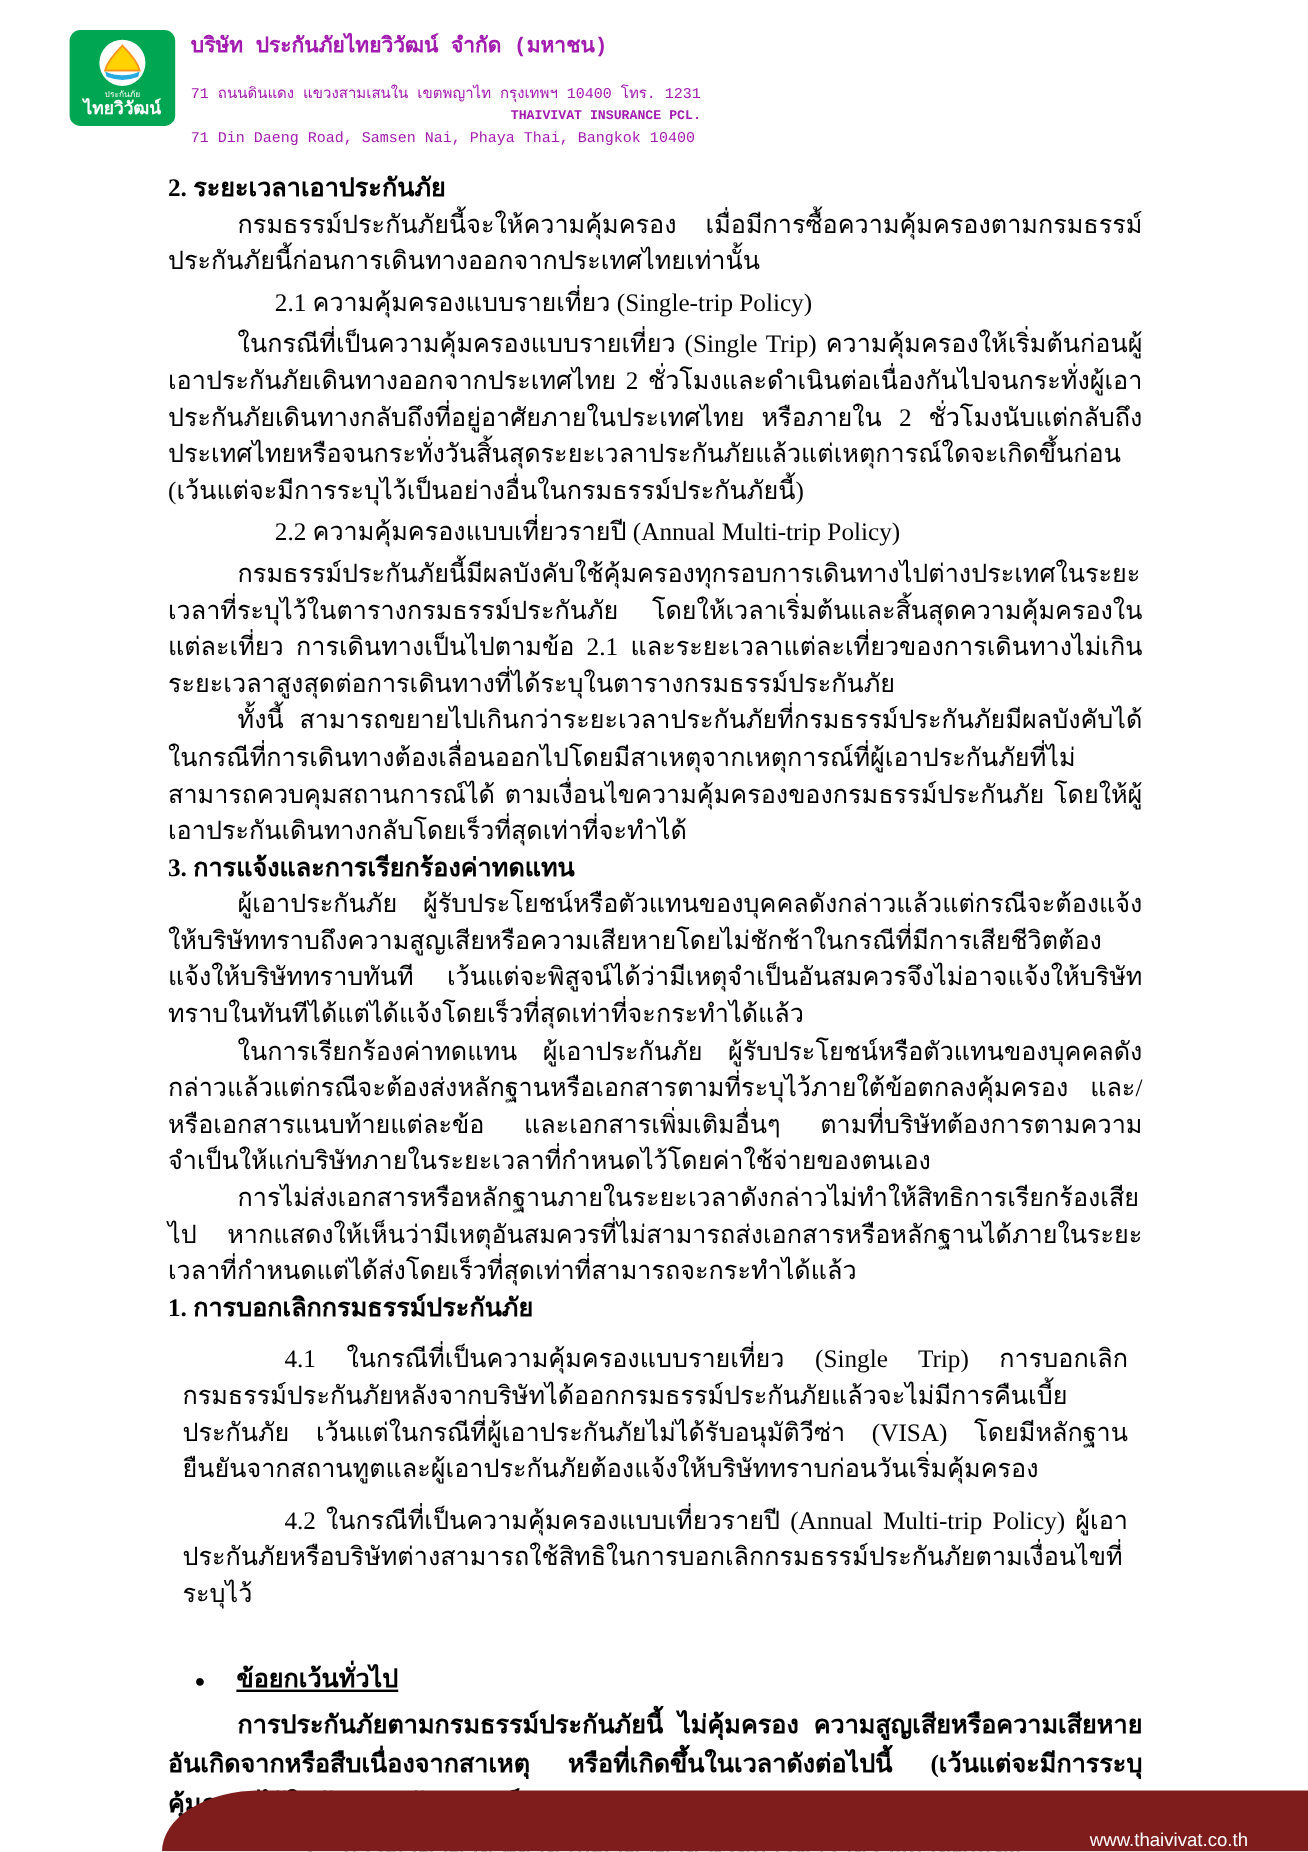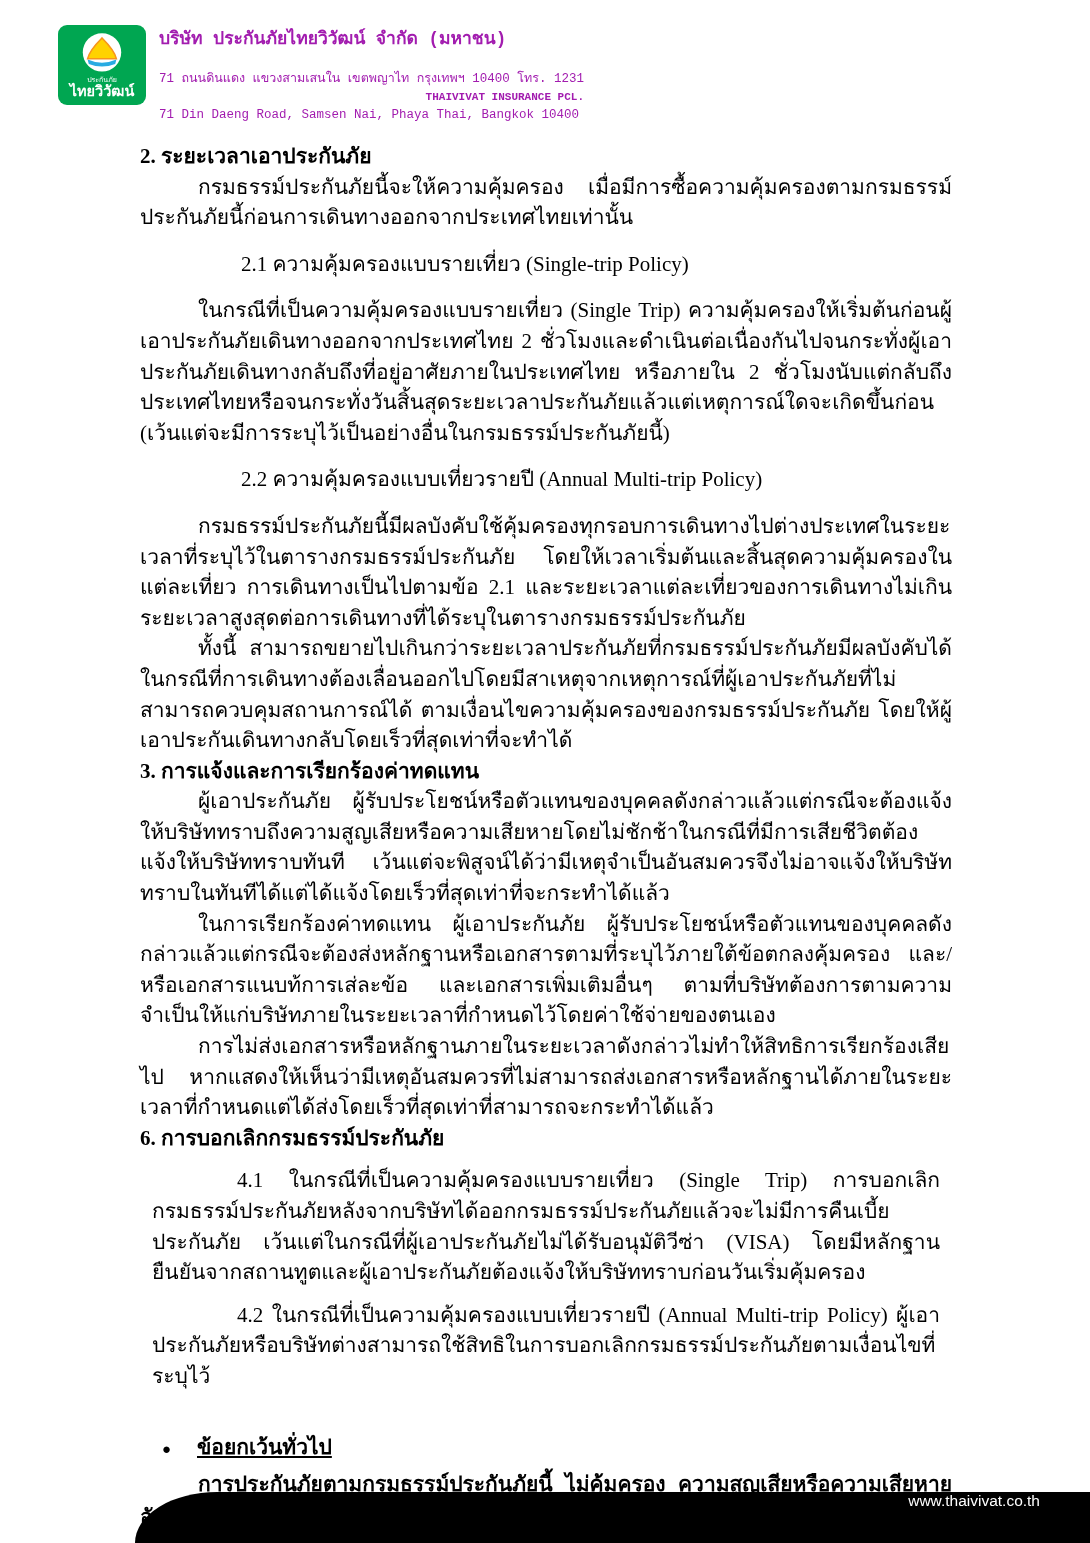--- a/index.html
+++ b/index.html
@@ -41,38 +41,38 @@
   .reg-no{font-size:12px;line-height:18px;}
 
   
   .doc-body{
     position:absolute;top:141px;left:140px;width:812px;
     font-size:21px;line-height:30.6px;text-align:justify;
   }
   .sec-heading{font-weight:bold;}
   .para{text-indent:58px;margin:0;}
   .para-sub{text-indent:85px;margin:12px;}
-  .sub-heading{text-indent:85px;margin:16px;}
+  .sub-heading{text-indent:85px;margin:4px;}
 
   .exclusions{margin-top:40px;}
   .excl-title-row{display:flex;align-items:baseline;}
   .excl-bullet{width:35px;padding-left:22px;font-size:15px;}
   .excl-heading{font-weight:bold;text-decoration:underline;}
   .excl-intro{font-weight:bold;text-indent:58px;margin:4px 0 6px 0;line-height:33px;}
   .excl-list{margin:0;padding:0;list-style:none;}
   .excl-item{display:flex;font-weight:bold;line-height:33.5px;margin-bottom:6px;}
   .excl-num{width:32px;flex:none;margin-left:113px;}
   .excl-text{flex:1;text-align:justify;}
 
   
   .footer-bar{
     position:absolute;left:135px;right:0;bottom:0;height:51px;
-    background:#000000;
+    background:#7f1d1d;
     border-top-left-radius:82px 51px;
-    display:flex;align-items:flex-start;justify-content:flex-end;
+    display:flex;align-items:flex-end;justify-content:flex-end;
   }
   .footer-url{
     font-family:"Liberation Sans","DejaVu Sans",sans-serif;
     color:#ffffff;font-size:15.5px;padding-right:50px;
   }
 </style>
 </head>
 <body>
 
 <div class="page">
@@ -100,24 +100,24 @@
     <div class="sec-heading">2. ระยะเวลาเอาประกันภัย</div>
     <p class="para">กรมธรรม์ประกันภัยนี้จะให้ความคุ้มครอง เมื่อมีการซื้อความคุ้มครองตามกรมธรรม์ประกันภัยนี้ก่อนการเดินทางออกจากประเทศไทยเท่านั้น</p>
     <p class="sub-heading">2.1 ความคุ้มครองแบบรายเที่ยว (Single-trip Policy)</p>
     <p class="para">ในกรณีที่เป็นความคุ้มครองแบบรายเที่ยว (Single Trip) ความคุ้มครองให้เริ่มต้นก่อนผู้เอาประกันภัยเดินทางออกจากประเทศไทย 2 ชั่วโมงและดำเนินต่อเนื่องกันไปจนกระทั่งผู้เอาประกันภัยเดินทางกลับถึงที่อยู่อาศัยภายในประเทศไทย หรือภายใน 2 ชั่วโมงนับแต่กลับถึงประเทศไทยหรือจนกระทั่งวันสิ้นสุดระยะเวลาประกันภัยแล้วแต่เหตุการณ์ใดจะเกิดขึ้นก่อน (เว้นแต่จะมีการระบุไว้เป็นอย่างอื่นในกรมธรรม์ประกันภัยนี้)</p>
     <p class="sub-heading">2.2 ความคุ้มครองแบบเที่ยวรายปี (Annual Multi-trip Policy)</p>
     <p class="para">กรมธรรม์ประกันภัยนี้มีผลบังคับใช้คุ้มครองทุกรอบการเดินทางไปต่างประเทศในระยะเวลาที่ระบุไว้ในตารางกรมธรรม์ประกันภัย โดยให้เวลาเริ่มต้นและสิ้นสุดความคุ้มครองในแต่ละเที่ยว การเดินทางเป็นไปตามข้อ 2.1 และระยะเวลาแต่ละเที่ยวของการเดินทางไม่เกินระยะเวลาสูงสุดต่อการเดินทางที่ได้ระบุในตารางกรมธรรม์ประกันภัย</p>
     <p class="para">ทั้งนี้ สามารถขยายไปเกินกว่าระยะเวลาประกันภัยที่กรมธรรม์ประกันภัยมีผลบังคับได้ ในกรณีที่การเดินทางต้องเลื่อนออกไปโดยมีสาเหตุจากเหตุการณ์ที่ผู้เอาประกันภัยที่ไม่สามารถควบคุมสถานการณ์ได้ ตามเงื่อนไขความคุ้มครองของกรมธรรม์ประกันภัย โดยให้ผู้เอาประกันเดินทางกลับโดยเร็วที่สุดเท่าที่จะทำได้</p>
 
     <div class="sec-heading">3. การแจ้งและการเรียกร้องค่าทดแทน</div>
     <p class="para">ผู้เอาประกันภัย ผู้รับประโยชน์หรือตัวแทนของบุคคลดังกล่าวแล้วแต่กรณีจะต้องแจ้งให้บริษัททราบถึงความสูญเสียหรือความเสียหายโดยไม่ชักช้าในกรณีที่มีการเสียชีวิตต้องแจ้งให้บริษัททราบทันที เว้นแต่จะพิสูจน์ได้ว่ามีเหตุจำเป็นอันสมควรจึงไม่อาจแจ้งให้บริษัททราบในทันทีได้แต่ได้แจ้งโดยเร็วที่สุดเท่าที่จะกระทำได้แล้ว</p>
-    <p class="para">ในการเรียกร้องค่าทดแทน ผู้เอาประกันภัย ผู้รับประโยชน์หรือตัวแทนของบุคคลดังกล่าวแล้วแต่กรณีจะต้องส่งหลักฐานหรือเอกสารตามที่ระบุไว้ภายใต้ข้อตกลงคุ้มครอง และ/หรือเอกสารแนบท้การเส่ละข้อ และเอกสารเพิ่มเติมอื่นๆ ตามที่บริษัทต้องการตามความจำเป็นให้แก่บริษัทภายในระยะเวลาที่กำหนดไว้โดยค่าใช้จ่ายของตนเอง</p>
+    <p class="para">ในการเรียกร้องค่าทดแทน ผู้เอาประกันภัย ผู้รับประโยชน์หรือตัวแทนของบุคคลดังกล่าวแล้วแต่กรณีจะต้องส่งหลักฐานหรือเอกสารตามที่ระบุไว้ภายใต้ข้อตกลงคุ้มครอง และ/หรือเอกสารแนบท้ายแต่ละข้อ และเอกสารเพิ่มเติมอื่นๆ ตามที่บริษัทต้องการตามความจำเป็นให้แก่บริษัทภายในระยะเวลาที่กำหนดไว้โดยค่าใช้จ่ายของตนเอง</p>
     <p class="para">การไม่ส่งเอกสารหรือหลักฐานภายในระยะเวลาดังกล่าวไม่ทำให้สิทธิการเรียกร้องเสียไป หากแสดงให้เห็นว่ามีเหตุอันสมควรที่ไม่สามารถส่งเอกสารหรือหลักฐานได้ภายในระยะเวลาที่กำหนดแต่ได้ส่งโดยเร็วที่สุดเท่าที่สามารถจะกระทำได้แล้ว</p>
 
-    <div class="sec-heading">6. การบอกเลิกกรมธรรม์ประกันภัย</div>
+    <div class="sec-heading">1. การบอกเลิกกรมธรรม์ประกันภัย</div>
     <p class="para-sub">4.1 ในกรณีที่เป็นความคุ้มครองแบบรายเที่ยว (Single Trip) การบอกเลิกกรมธรรม์ประกันภัยหลังจากบริษัทได้ออกกรมธรรม์ประกันภัยแล้วจะไม่มีการคืนเบี้ยประกันภัย เว้นแต่ในกรณีที่ผู้เอาประกันภัยไม่ได้รับอนุมัติวีซ่า (VISA) โดยมีหลักฐานยืนยันจากสถานทูตและผู้เอาประกันภัยต้องแจ้งให้บริษัททราบก่อนวันเริ่มคุ้มครอง</p>
     <p class="para-sub">4.2 ในกรณีที่เป็นความคุ้มครองแบบเที่ยวรายปี (Annual Multi-trip Policy) ผู้เอาประกันภัยหรือบริษัทต่างสามารถใช้สิทธิในการบอกเลิกกรมธรรม์ประกันภัยตามเงื่อนไขที่ระบุไว้</p>
 
     <div class="exclusions">
       <div class="excl-title-row">
         <span class="excl-bullet">●</span>
         <span class="excl-heading">ข้อยกเว้นทั่วไป</span>
       </div>
       <p class="excl-intro">การประกันภัยตามกรมธรรม์ประกันภัยนี้ ไม่คุ้มครอง ความสูญเสียหรือความเสียหายอันเกิดจากหรือสืบเนื่องจากสาเหตุ หรือที่เกิดขึ้นในเวลาดังต่อไปนี้ (เว้นแต่จะมีการระบุคุ้มครองไว้ในข้อตกลงคุ้มครองเป็นการเฉพาะ)</p>
       <div class="excl-list">

